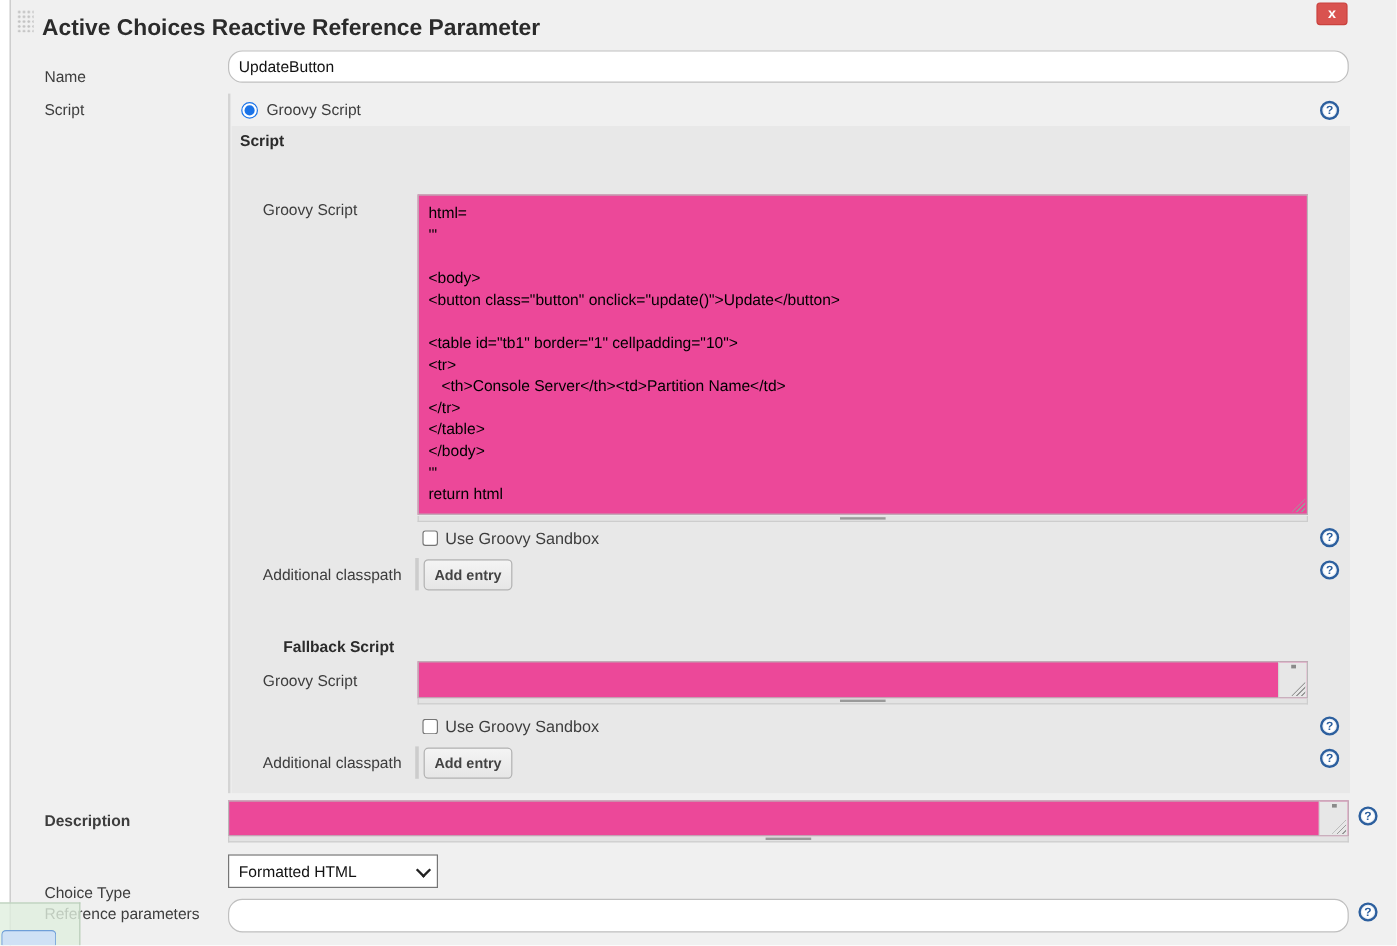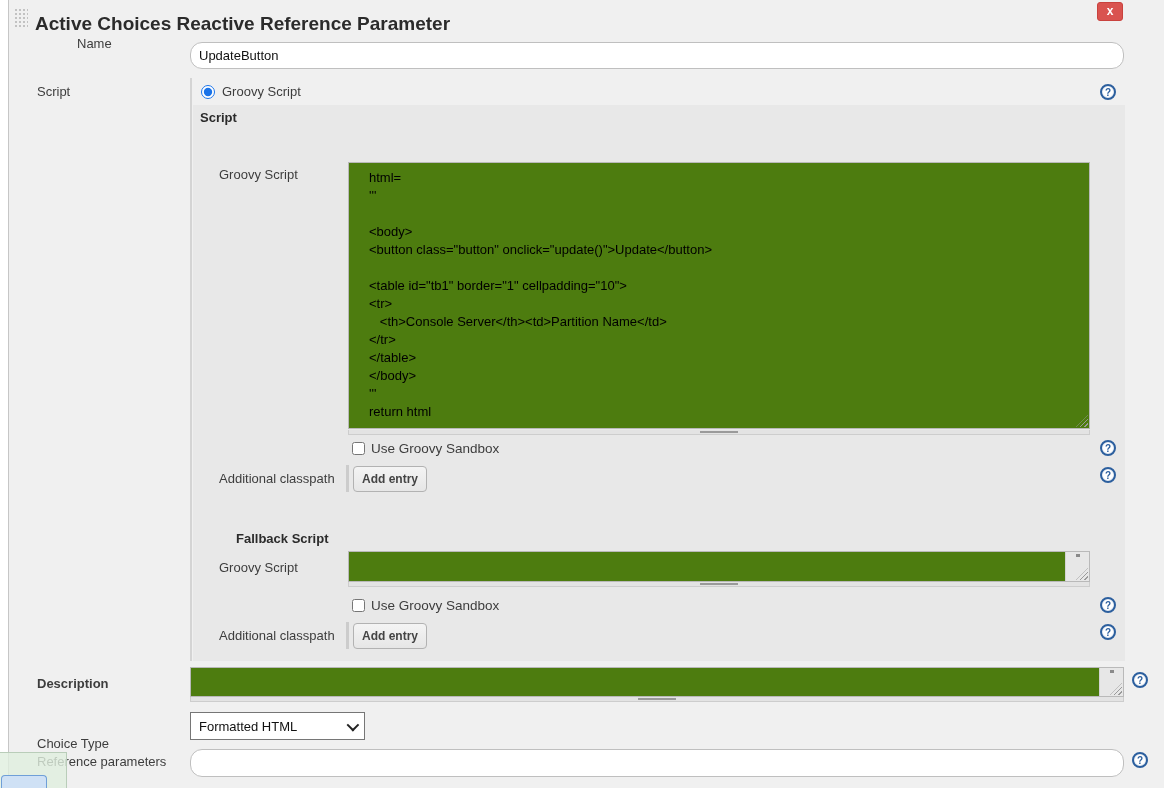--- a/index.html
+++ b/index.html
@@ -17,23 +17,23 @@
   .close-btn { left: 1097px; top: 2px; width: 26px; height: 19px; background: #d9534f;
     border: 1px solid #c9423e; border-radius: 3px; color: #ffffff; font-size: 12px;
     font-weight: bold; text-align: center; line-height: 17px; cursor: pointer; }
 
   .label { font-size: 13px; color: #3d3d3d; }
   .bold-heading { font-size: 13px; font-weight: bold; color: #2b2b2b; }
 
   input[type="text"] { border: 1px solid #bfbfbf; border-radius: 12px; background: #ffffff;
     font-family: "Liberation Sans", sans-serif; font-size: 13px; color: #111; padding: 0 8px; }
 
-  textarea { border: 1px solid #b9b9b9; background: #4d7c0f; resize: none;
+  textarea { border: 1px solid #b9b9b9; background: #ec4899; resize: none;
     font-family: "Liberation Sans", sans-serif; font-size: 13px; line-height: 18px;
-    color: #000; padding: 6px 20px; overflow: hidden; white-space: pre; display:block; width:100%; height:100%; }
+    color: #000; padding: 6px 8px; overflow: hidden; white-space: pre; display:block; width:100%; height:100%; }
 
   .ta-wrap { position: absolute; }
   .resize-corner { position: absolute; right: 2px; bottom: 2px; width: 12px; height: 12px;
     background: repeating-linear-gradient(-45deg, transparent, transparent 2px, #9a9a9a 2px, #9a9a9a 3px);
     clip-path: polygon(100% 0, 100% 100%, 0 100%); cursor: nwse-resize; }
   .scroll-strip { position: absolute; top: 1px; right: 1px; bottom: 1px; width: 24px;
     background: #e7e7e7; border-left: 1px solid #d3d3d3; }
   .scroll-strip .nub { position: absolute; top: 2px; left: 50%; margin-left: -2px; width: 4px; height: 3px; background: #8a8a8a; }
 
   .grippie { background: #e3e3e3; border: 1px solid #cdcdcd; border-top: none; display: flex;
@@ -72,21 +72,21 @@
 </head>
 <body>
 
 <div class="page">
   <div class="block"></div>
 
   <div class="abs drag-handle"></div>
   <div class="abs title">Active Choices Reactive Reference Parameter</div>
   <div class="abs close-btn">x</div>
 
-  <div class="abs label" style="left:37px; top:36px;margin-left:40px;">Name</div>
+  <div class="abs label" style="left:37px; top:56px;">Name</div>
   <input type="text" class="abs" style="left: 190px; top: 42px; width: 934px; height: 27px;" value="UpdateButton">
 
   <div class="abs label" style="left:37px; top:84px;">Script</div>
 
   <div class="abs vdivider" style="left:190px; top:78px; width:2px; height:583px;"></div>
   <div class="abs panel" style="left:193px; top:105px; width:932px; height:556px;"></div>
 
   <div class="abs radio-row" style="left:201px; top:84px; display:flex; align-items:center; gap:7px;">
     <input type="radio" checked="" style="">
     <span class="label">Groovy Script</span>

